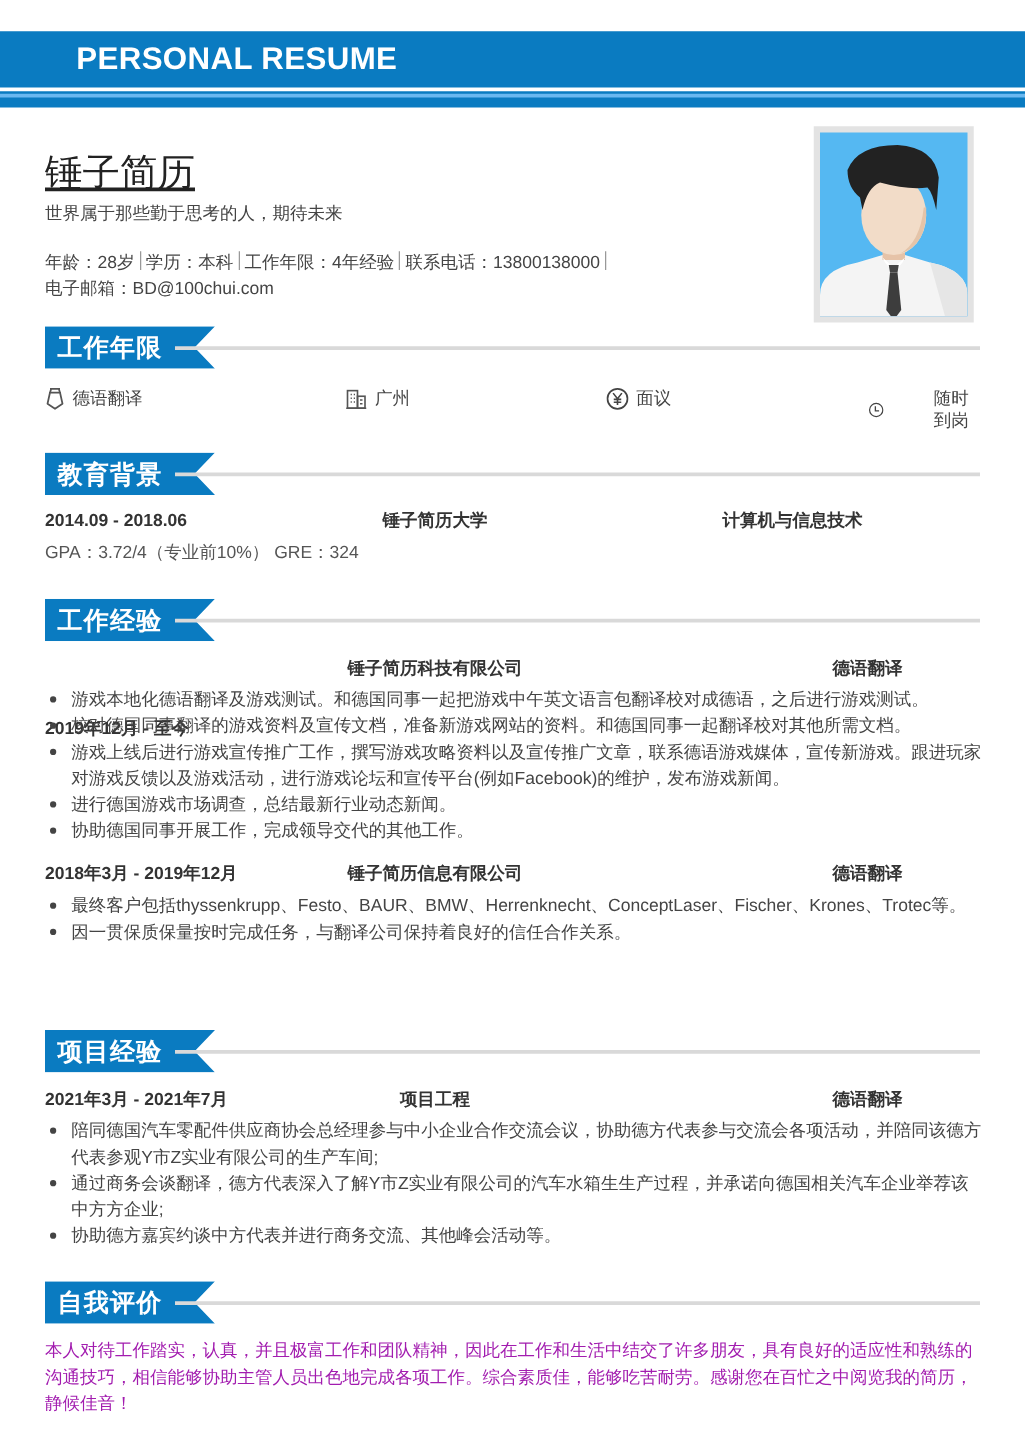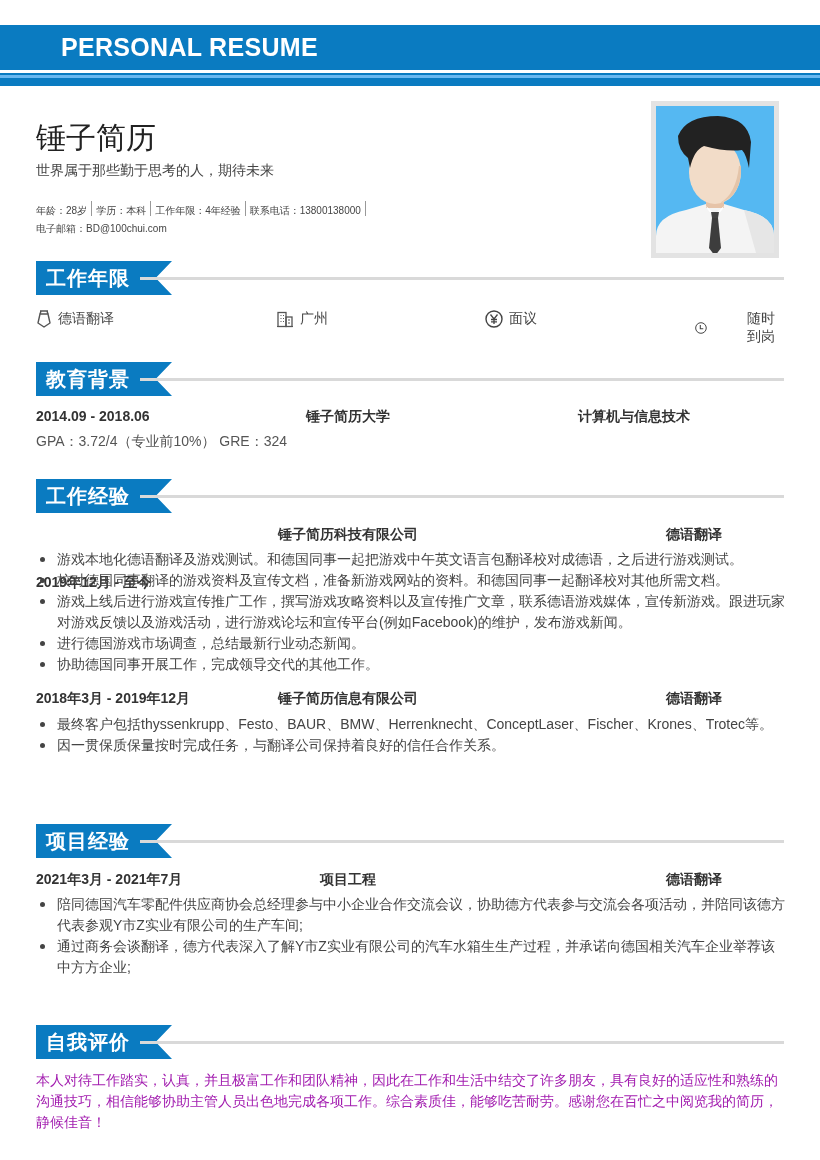--- a/index.html
+++ b/index.html
@@ -4,23 +4,23 @@
 <style>
   * { box-sizing: border-box; margin: 0; padding: 0; }
   html, body { width: 820px; height: 1160px; background: #ffffff; }
   body { font-family: "Liberation Sans", "DejaVu Sans", sans-serif; color: #444; position: relative; overflow: hidden; }
 
   .top-band { position: absolute; left: 0; top: 25px; width: 820px; height: 61px; background: #0a7bc1; }
   .top-band .stripe-white { position: absolute; left: 0; top: 45px; width: 100%; height: 3px; background: #ffffff; }
   .top-band .stripe-light { position: absolute; left: 0; top: 50px; width: 100%; height: 3px; background: #6ab8f0; }
   .banner-title { position: absolute; left: 37px; top: 33px; font-size: 25px; font-weight: bold; color: #ffffff; letter-spacing: 0.3px; margin-left: 24px; }
 
-  .name { position: absolute; left: 36px; top: 118px; font-size: 30px; color: #222; font-weight: normal; }
+  .name { position: absolute; left: 36px; top: 118px; font-size: 30px; color: #222; font-weight: normal; text-decoration: underline; }
   .motto { position: absolute; left: 36px; top: 162px; font-size: 14px; color: #444; }
-  .info-line { position: absolute; left: 36px; font-size: 10px; color: #444; white-space: nowrap; }
+  .info-line { position: absolute; left: 36px; font-size: 14px; color: #444; white-space: nowrap; }
   .info-line .sep { display: inline-block; width: 1px; height: 15px; background: #999; vertical-align: -2px; margin: 0 4px; }
 
   .photo { position: absolute; left: 651px; top: 101px; width: 128px; height: 157px; background: #e3e3e3; padding: 5px; }
   .photo-inner { width: 118px; height: 147px; background: #55b8f2; position: relative; overflow: hidden; }
 
   .section-head { position: absolute; left: 36px; width: 748px; height: 34px; }
   .section-head .tab { position: absolute; left: 0; top: 0; width: 136px; height: 34px; background: #0a7bc1;
       clip-path: polygon(0 0, 100% 0, 88% 50%, 100% 100%, 0 100%); }
   .section-head .tab-label { position: absolute; left: 10px; top: 4px; font-size: 20px; font-weight: bold; color: #ffffff; letter-spacing: 1px; }
   .section-head .rule { position: absolute; left: 104px; top: 16px; right: 0; height: 3px; background: #d9d9d9; }
@@ -153,20 +153,21 @@
   <div class="rule"></div>
 </div>
 <div class="row-head" style="top:871px;">
   <span style="left:0;">2021年3月 - 2021年7月</span>
   <span style="left:284px;">项目工程</span>
   <span style="left:630px;">德语翻译</span>
 </div>
 <ul class="bullets" style="top:894px;">
   <li>陪同德国汽车零配件供应商协会总经理参与中小企业合作交流会议，协助德方代表参与交流会各项活动，并陪同该德方代表参观Y市Z实业有限公司的生产车间;</li>
   <li>通过商务会谈翻译，德方代表深入了解Y市Z实业有限公司的汽车水箱生生产过程，并承诺向德国相关汽车企业举荐该中方方企业;</li>
+  <li>协助德方嘉宾约谈中方代表并进行商务交流、其他峰会活动等。</li>
 </ul>
 
 <div class="section-head" style="top:1025px;">
   <div class="tab"></div>
   <div class="tab-label">自我评价</div>
   <div class="rule"></div>
 </div>
 <div class="para" style="top:1070px;">本人对待工作踏实，认真，并且极富工作和团队精神，因此在工作和生活中结交了许多朋友，具有良好的适应性和熟练的沟通技巧，相信能够协助主管人员出色地完成各项工作。综合素质佳，能够吃苦耐劳。感谢您在百忙之中阅览我的简历，静候佳音！</div>
 
 </body></html>

